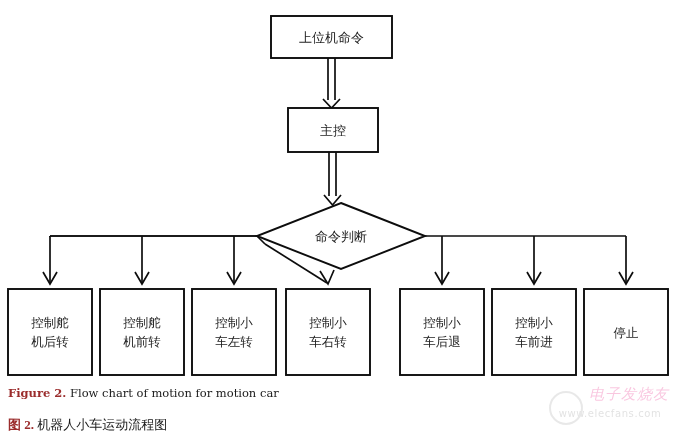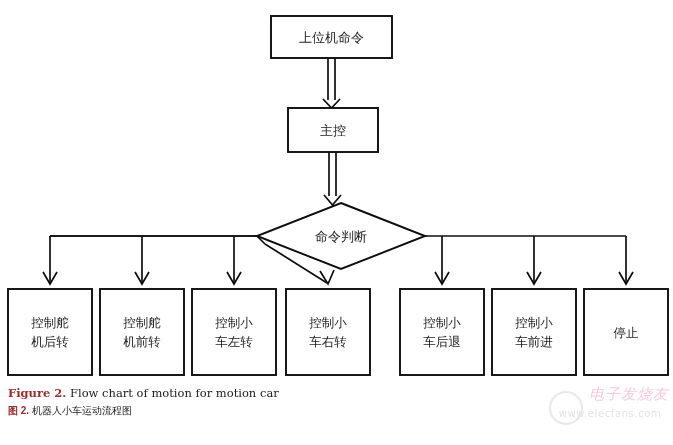--- a/index.html
+++ b/index.html
@@ -71,25 +71,25 @@
     color: #1a1a1a;
     line-height: 15px;
     white-space: nowrap;
   }
   .caption-en .fig-label {
     color: #9B2D2D;
     font-weight: bold;
     text-align: center;
   }
   .caption-zh {
-    font-family: Liberation Sans, sans-serif;
-    font-size: 10px;
+    font-family: Liberation Serif, serif;
+    font-size: 13px;
     color: #1a1a1a;
     line-height: 17px;
-    margin-top: 1px;
+    margin-top: 15px;
     white-space: nowrap;
   }
   .caption-zh .fig-label-zh {
     color: #9B2D2D;
     font-weight: bold;
   }
   .watermark {
     position: absolute;
     right: 4px;
     bottom: 4px;

